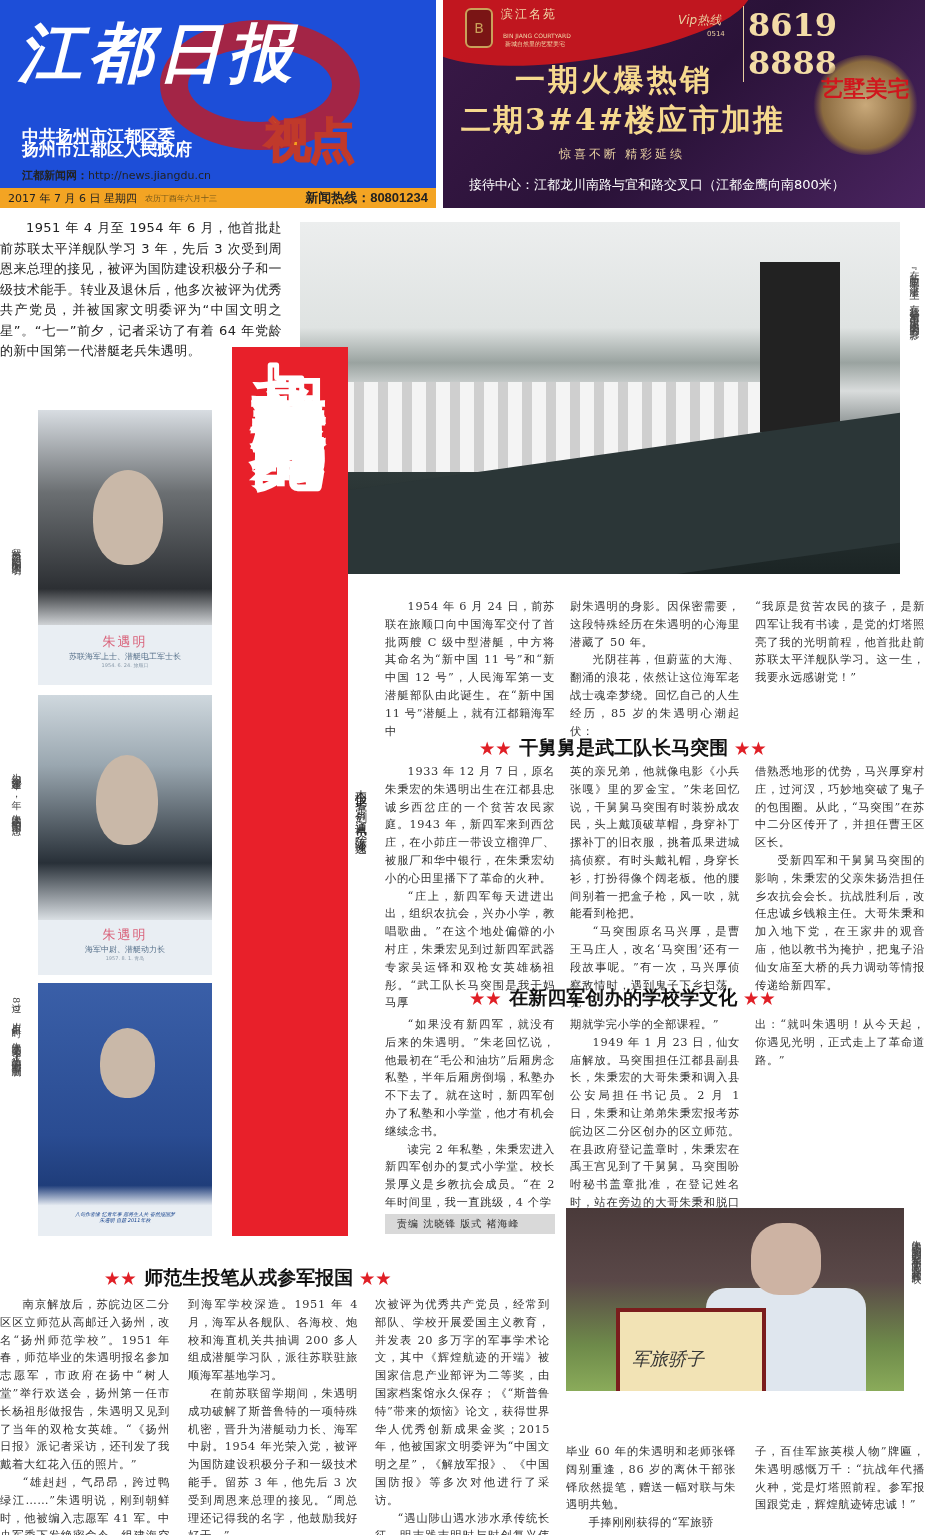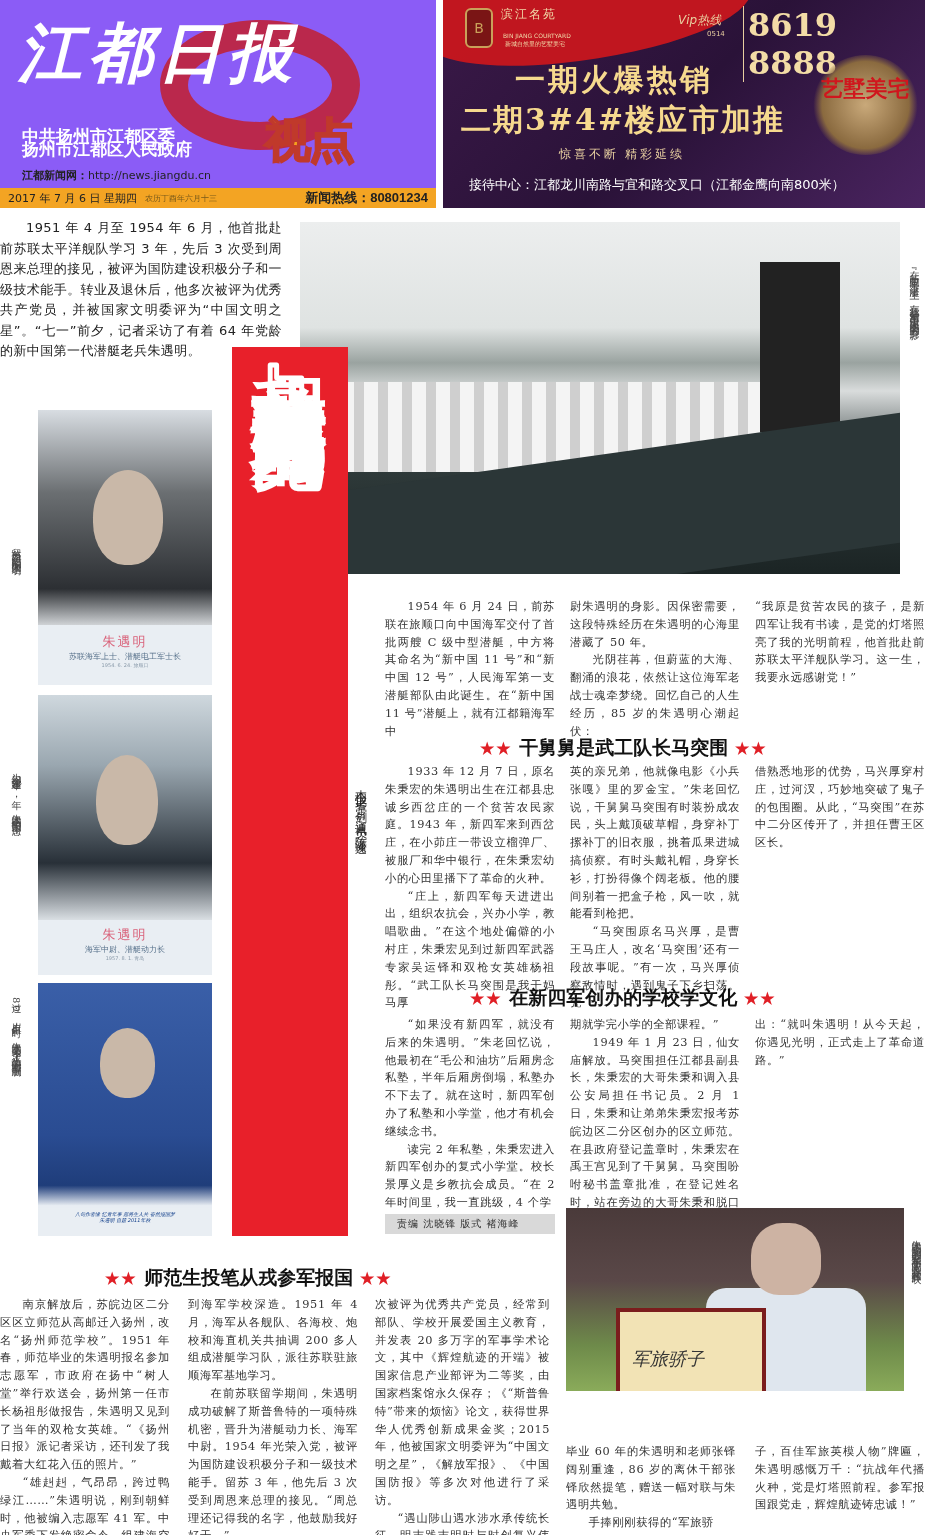--- a/index.html
+++ b/index.html
@@ -1,20 +1,20 @@
 <!DOCTYPE html>
 <html><head>
 <meta charset="utf-8">
 <style>
 *{box-sizing:border-box;margin:0;padding:0}
 body{width:925px;height:1535px;background:#fff;position:relative;overflow:hidden;font-family:"DejaVu Serif","Liberation Serif",serif;color:#222}
 .abs{position:absolute}
 
 #masthead{left:0;top:0;width:436px;height:208px;background:#fff}
-#mast-red{left:0;top:0;width:436px;height:195px;background:#8b5cf6;overflow:hidden}
+#mast-red{left:0;top:0;width:436px;height:195px;background:#1d4ed8;overflow:hidden}
 #mast-eye{left:160px;top:20px;width:200px;height:130px;border-radius:50%;border:28px solid #c51c22;opacity:.8}
 #mast-title{left:18px;top:10px;font-family:"DejaVu Serif",serif;font-size:64px;color:#fff;letter-spacing:6px;font-style:italic;font-weight:bold}
 #mast-org{left:22px;top:130px;font-size:17px;color:#fff;font-weight:bold;line-height:13px;font-family:"DejaVu Sans",sans-serif}
 #mast-host{left:140px;top:138px;font-size:11px;color:#fff;font-weight:bold;font-family:"DejaVu Sans",sans-serif}
 #mast-viewpoint{left:265px;top:110px;font-size:46px;font-weight:bold;color:#f6a21e;font-family:"DejaVu Sans",sans-serif;-webkit-text-stroke:2px #c0392b;letter-spacing:-2px}
 #mast-site{left:22px;top:168px;font-size:11px;font-family:"DejaVu Sans",sans-serif}
 #mast-site b{font-weight:bold}
 #mast-bar{left:0;top:188px;width:436px;height:20px;background:#f3a423;font-family:"DejaVu Sans",sans-serif;font-size:11px;display:flex;align-items:center;padding:0 8px;gap:8px}
 #mast-bar .lunar{font-size:8px;color:#7a5a1a}
 #mast-bar .hot{margin-left:auto;font-weight:bold;font-family:Liberation Sans, sans-serif;font-size:13px}
@@ -167,20 +167,21 @@
 <div class="col" style="left:385px;top:763px;width:170px">
   <p>1933 年 12 月 7 日，原名朱秉宏的朱遇明出生在江都县忠诚乡西岔庄的一个贫苦农民家庭。1943 年，新四军来到西岔庄，在小茆庄一带设立榴弹厂、被服厂和华中银行，在朱秉宏幼小的心田里播下了革命的火种。</p>
   <p>“庄上，新四军每天进进出出，组织农抗会，兴办小学，教唱歌曲。”在这个地处偏僻的小村庄，朱秉宏见到过新四军武器专家吴运铎和双枪女英雄杨祖彤。“武工队长马突围是我干妈马厚</p>
 </div>
 <div class="col" style="left:570px;top:763px;width:170px">
   <p class="noind">英的亲兄弟，他就像电影《小兵张嘎》里的罗金宝。”朱老回忆说，干舅舅马突围有时装扮成农民，头上戴顶破草帽，身穿补丁摞补丁的旧衣服，挑着瓜果进城搞侦察。有时头戴礼帽，身穿长衫，打扮得像个阔老板。他的腰间别着一把盒子枪，风一吹，就能看到枪把。</p>
   <p>“马突围原名马兴厚，是曹王马庄人，改名‘马突围’还有一段故事呢。”有一次，马兴厚侦察敌情时，遇到鬼子下乡扫荡。凭</p>
 </div>
 <div class="col" style="left:755px;top:763px;width:170px">
   <p class="noind">借熟悉地形的优势，马兴厚穿村庄，过河汊，巧妙地突破了鬼子的包围圈。从此，“马突围”在苏中二分区传开了，并担任曹王区区长。</p>
+  <p>受新四军和干舅舅马突围的影响，朱秉宏的父亲朱扬浩担任乡农抗会会长。抗战胜利后，改任忠诚乡钱粮主任。大哥朱秉和加入地下党，在王家井的观音庙，他以教书为掩护，把鬼子沿仙女庙至大桥的兵力调动等情报传递给新四军。</p>
 </div>
 
 <div class="subhead" style="left:470px;top:985px">
   <span class="star">★★</span>&nbsp;<span>在新四军创办的学校学文化</span>&nbsp;<span class="star">★★</span>
 </div>
 <div class="col" style="left:385px;top:1016px;width:170px">
   <p>“如果没有新四军，就没有后来的朱遇明。”朱老回忆说，他最初在“毛公和油坊”后厢房念私塾，半年后厢房倒塌，私塾办不下去了。就在这时，新四军创办了私塾和小学堂，他才有机会继续念书。</p>
   <p>读完 2 年私塾，朱秉宏进入新四军创办的复式小学堂。校长景厚义是乡教抗会成员。“在 2 年时间里，我一直跳级，4 个学</p>
 </div>
 <div class="col" style="left:570px;top:1016px;width:170px">

